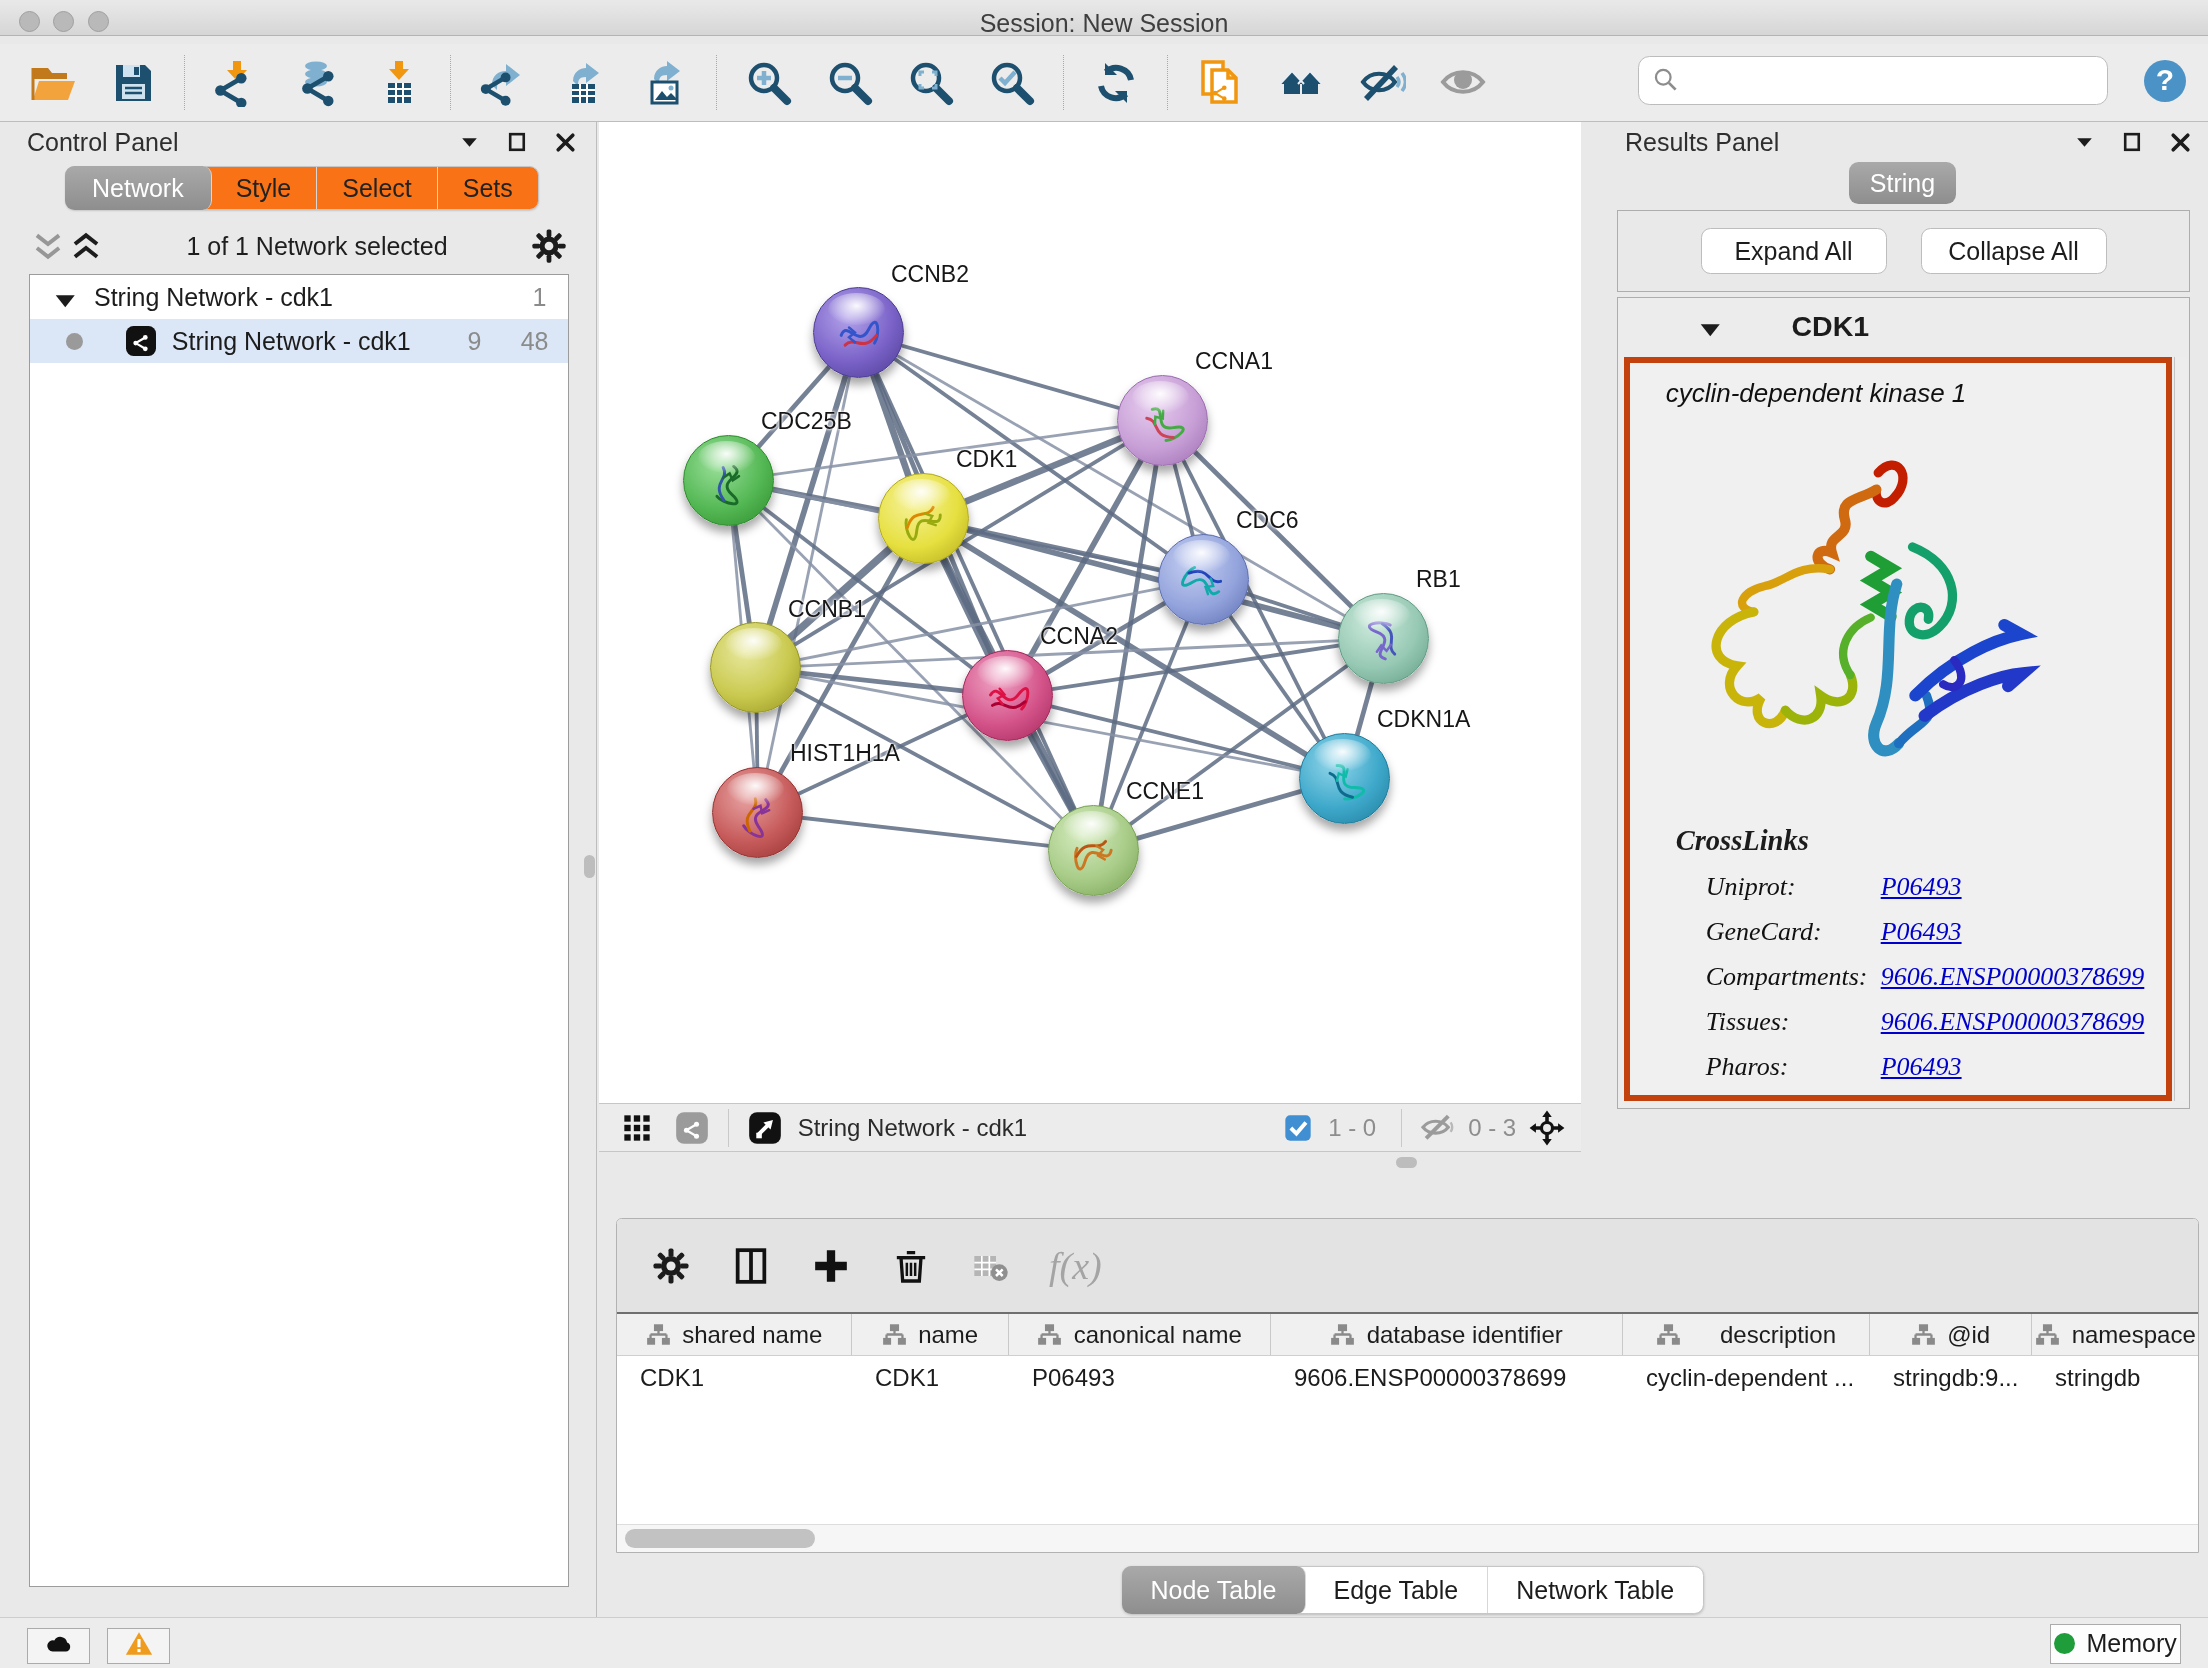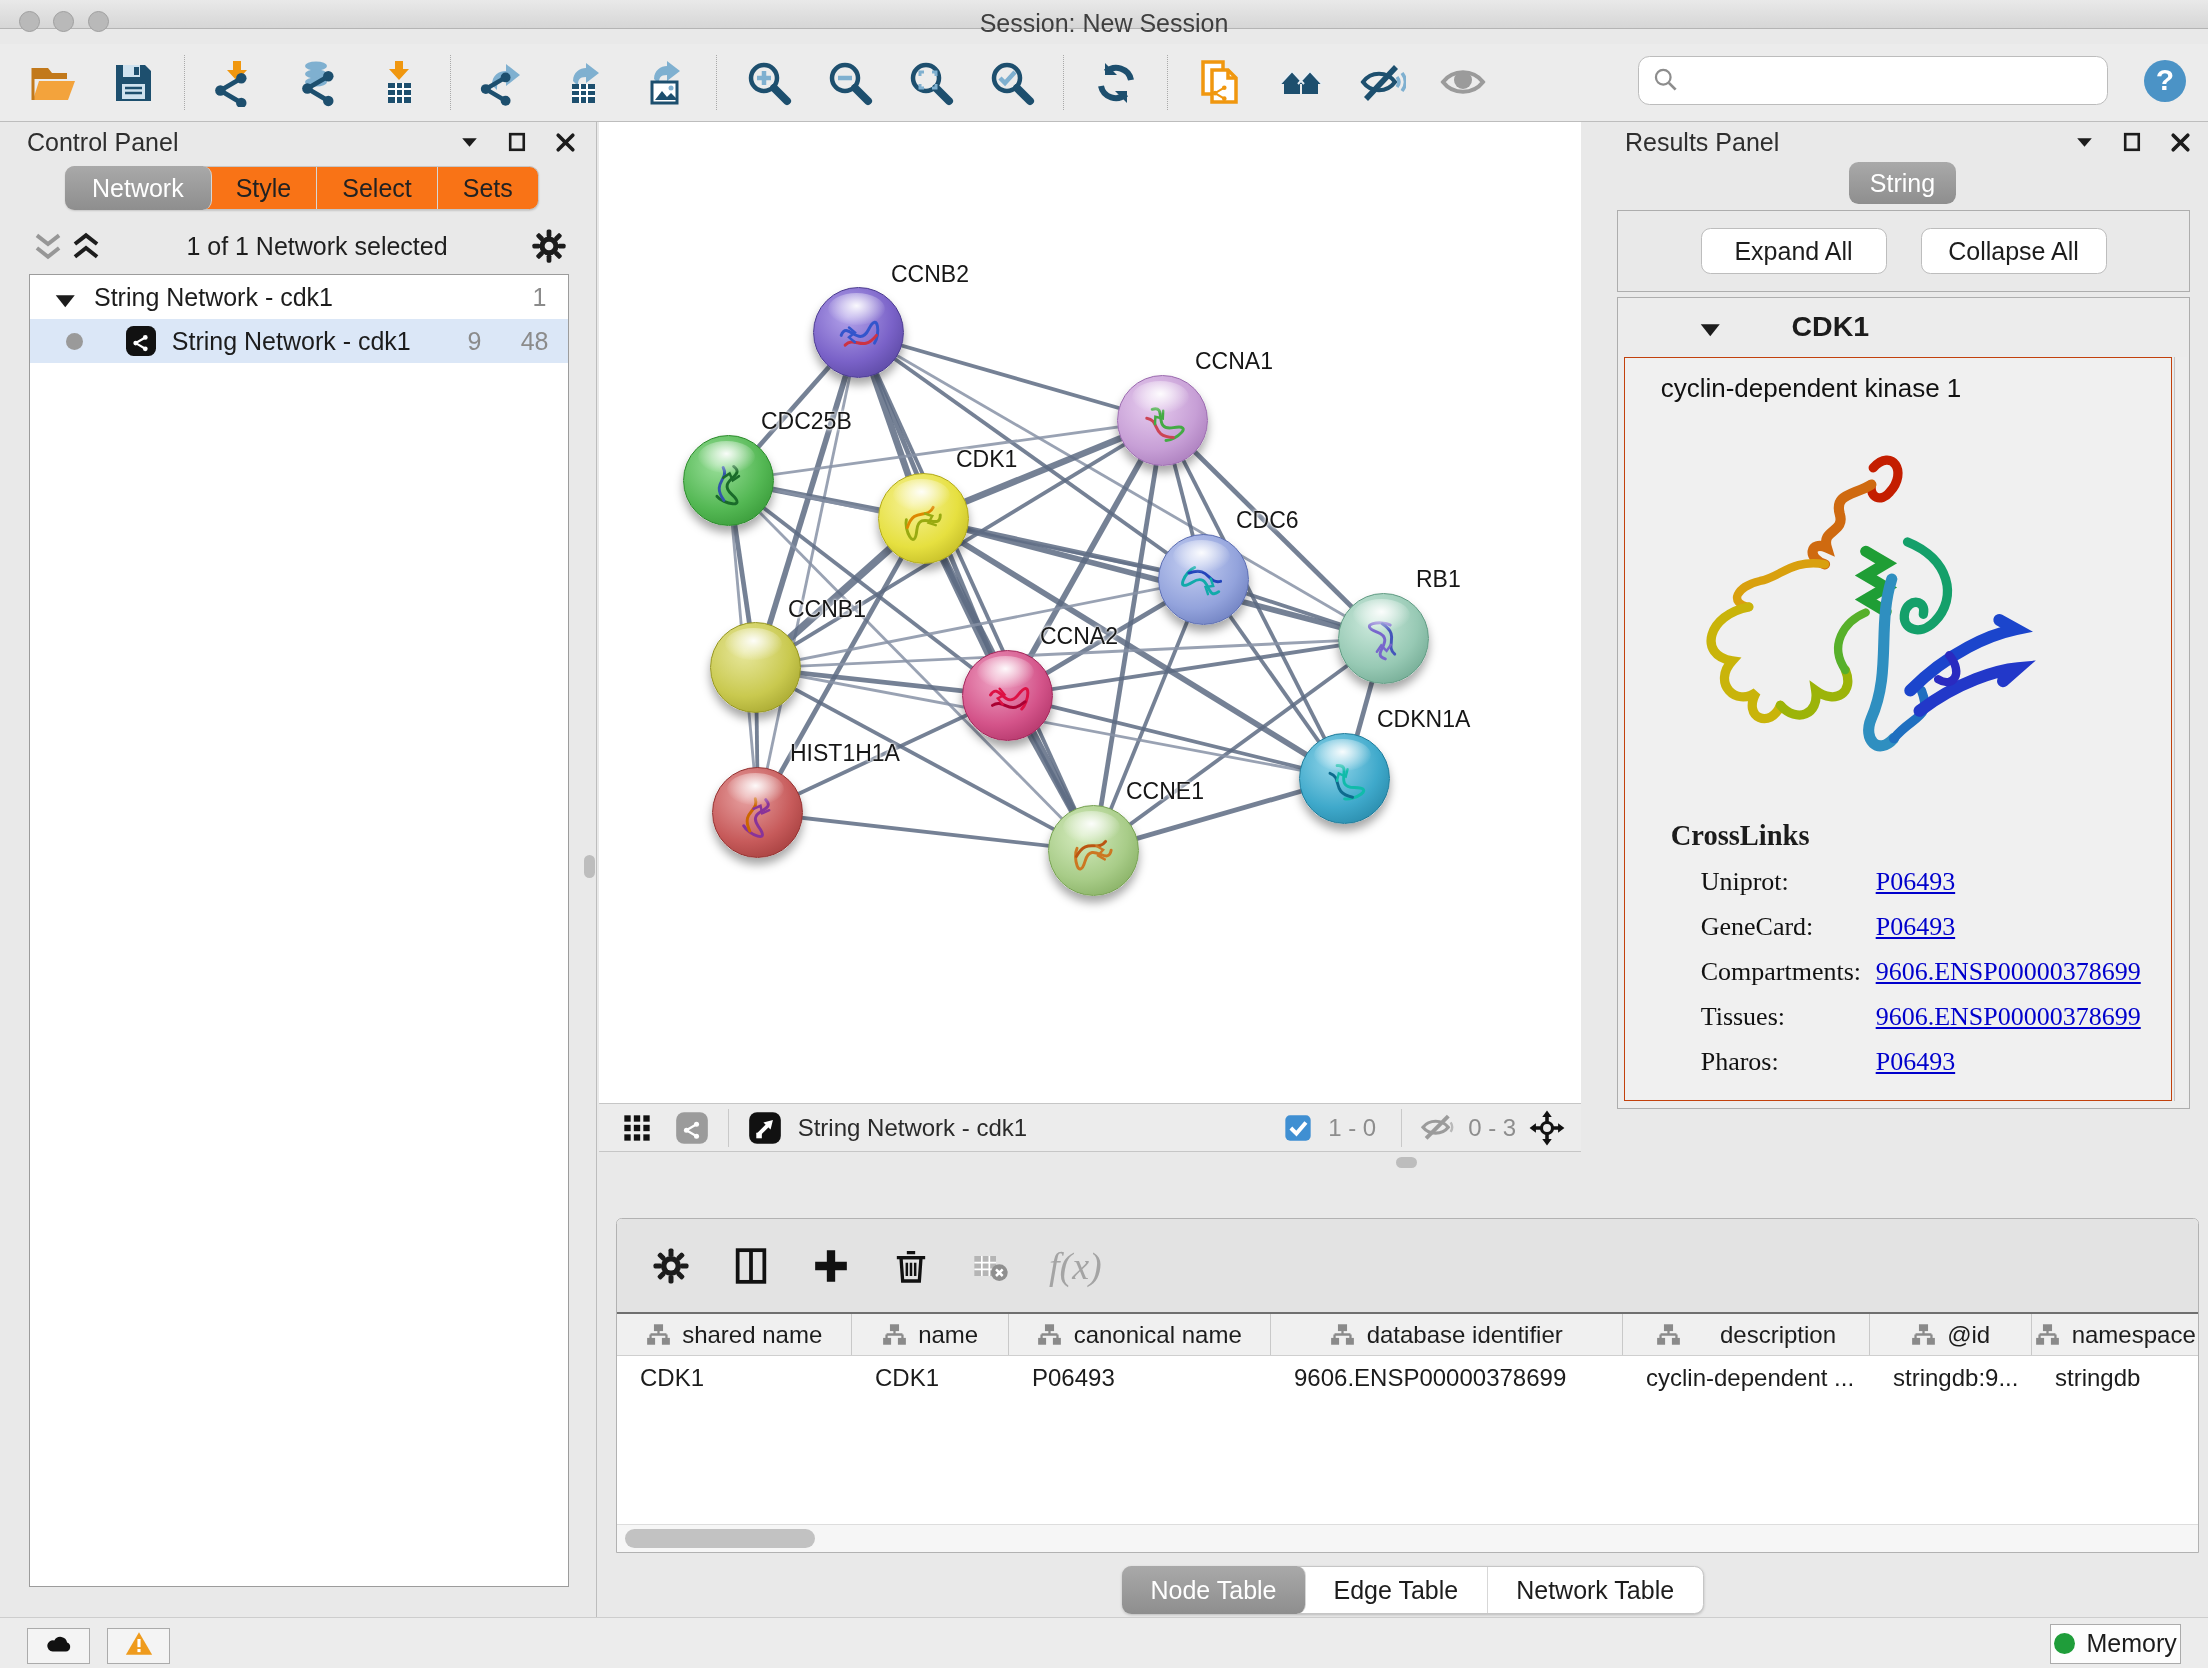--- a/index.html
+++ b/index.html
@@ -1,20 +1,20 @@
 <!DOCTYPE html>
 <html style="font-size:15px"><head>
 <meta charset="utf-8">
 <style>
   * { margin:0; padding:0; box-sizing:border-box; }
   html,body { width:2208px; height:1668px; overflow:hidden; }
   body { font-family:"Liberation Sans", sans-serif; background:#e9e9e9; position:relative; color:#1c1c1c; }
 
   
-  .titlebar { position:absolute; left:0; top:0; width:2208px; height:29px;
+  .titlebar { position:absolute; left:0; top:0; width:2208px; height:36px;
     background:linear-gradient(#e9e9e9,#d6d6d6); border-bottom:1px solid #b4b4b4; }
   .traffic { position:absolute; top:11.4px; width:21px; height:21px; border-radius:50%;
     background:#b9b9b9; border:1px solid #9f9f9f; }
   .win-title { position:absolute; top:8.6px; left:0; width:100%; text-align:center;
     font-size:25px; color:#3f3f3f; }
 
   
   .toolbar { position:absolute; left:0; top:44px; width:2208px; height:78px;
     background:#ececec; border-bottom:1.9px solid #bdbdbd; display:flex; align-items:center; }
   .tb-group { display:flex; align-items:center; gap:32px; padding:0 27px; }
@@ -91,21 +91,21 @@
   .rp-box1 { position:absolute; left:36px; top:88px; width:573px; height:82px;
     border:1.9px solid #adadad; background:#e9e9e9; display:flex; align-items:center; justify-content:center; gap:34px; }
   .rp-btn { min-width:186px; height:46px; background:#fff; border:1px solid #bdbdbd; border-radius:9.5px;
     font-size:25px; display:flex; align-items:center; justify-content:center; cursor:pointer; }
   .rp-box2 { position:absolute; left:36px; top:175px; width:573px; height:812px;
     border:1.9px solid #adadad; background:#ececec; }
   .rp-gene-row { height:57px; display:flex; align-items:center; }
   .rp-gene-row .tri { width:28.5px; height:21px; margin-left:78px; }
   .rp-gene { font-size:28.5px; font-weight:bold; margin-left:67px; }
   .rp-inner { position:absolute; left:5.7px; top:59px; width:548px; height:744px;
-    background:#f0f0f0; border:1px solid #c2410c; }
+    background:#f0f0f0; border:6px solid #c2410c;font-style:italic; }
   .rp-desc { position:absolute; left:36px; top:15px; font-size:26px; color:#111; }
   .rp-protein { position:absolute; left:46px; top:82px; width:371px; height:371px; }
   .rp-cross { position:absolute; left:0; top:462px; width:100%; font-family:"Liberation Serif", serif; }
   .rp-cross-title { font-size:28.5px; font-weight:bold; margin-left:46px; }
   .cl-row { display:flex; margin-top:15px; font-size:26px; }
   .cl-label { margin-left:76px; width:175px; color:#111; }
   .cl-link { color:#0000cc; text-decoration:underline; cursor:pointer; }
   .rp-scroll { position:absolute; right:1.9px; top:59px; width:13.3px; height:744px;
     border-left:1px solid #c4c4c4; background:#ededed; }
 

